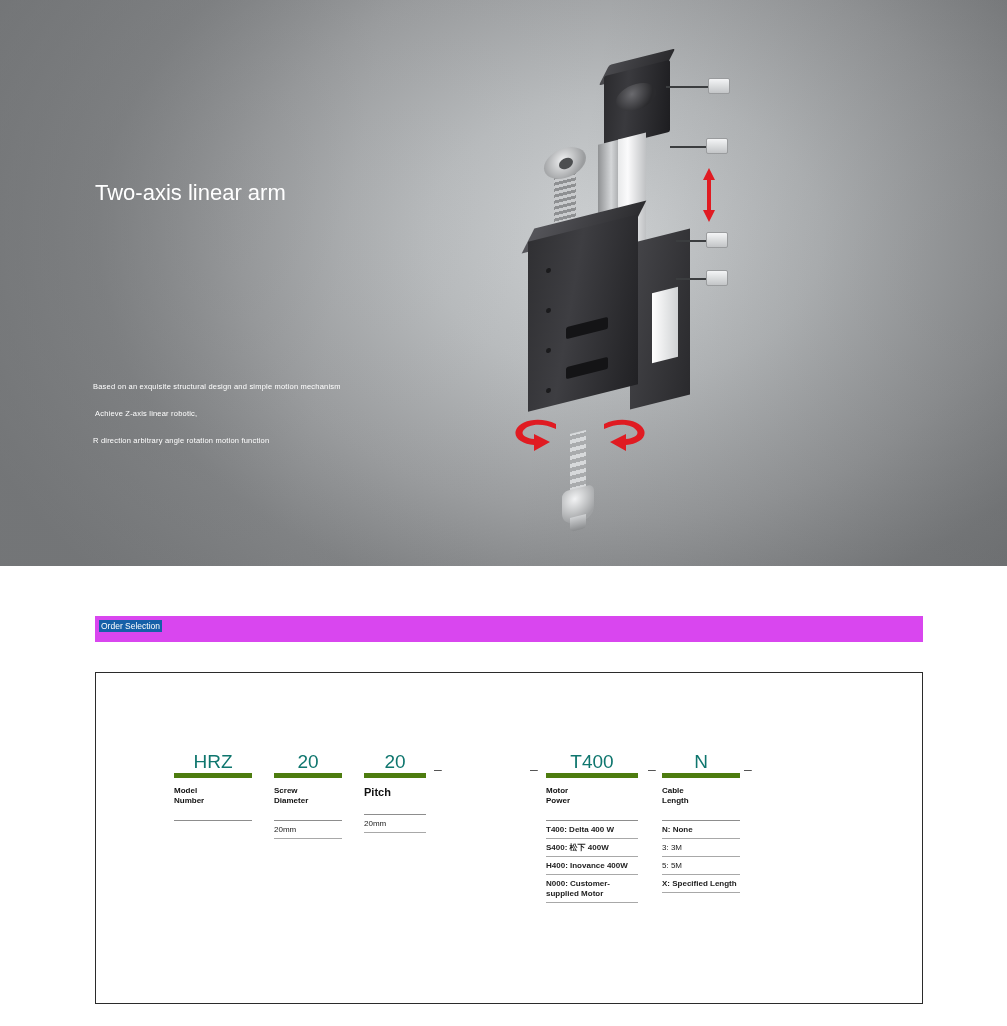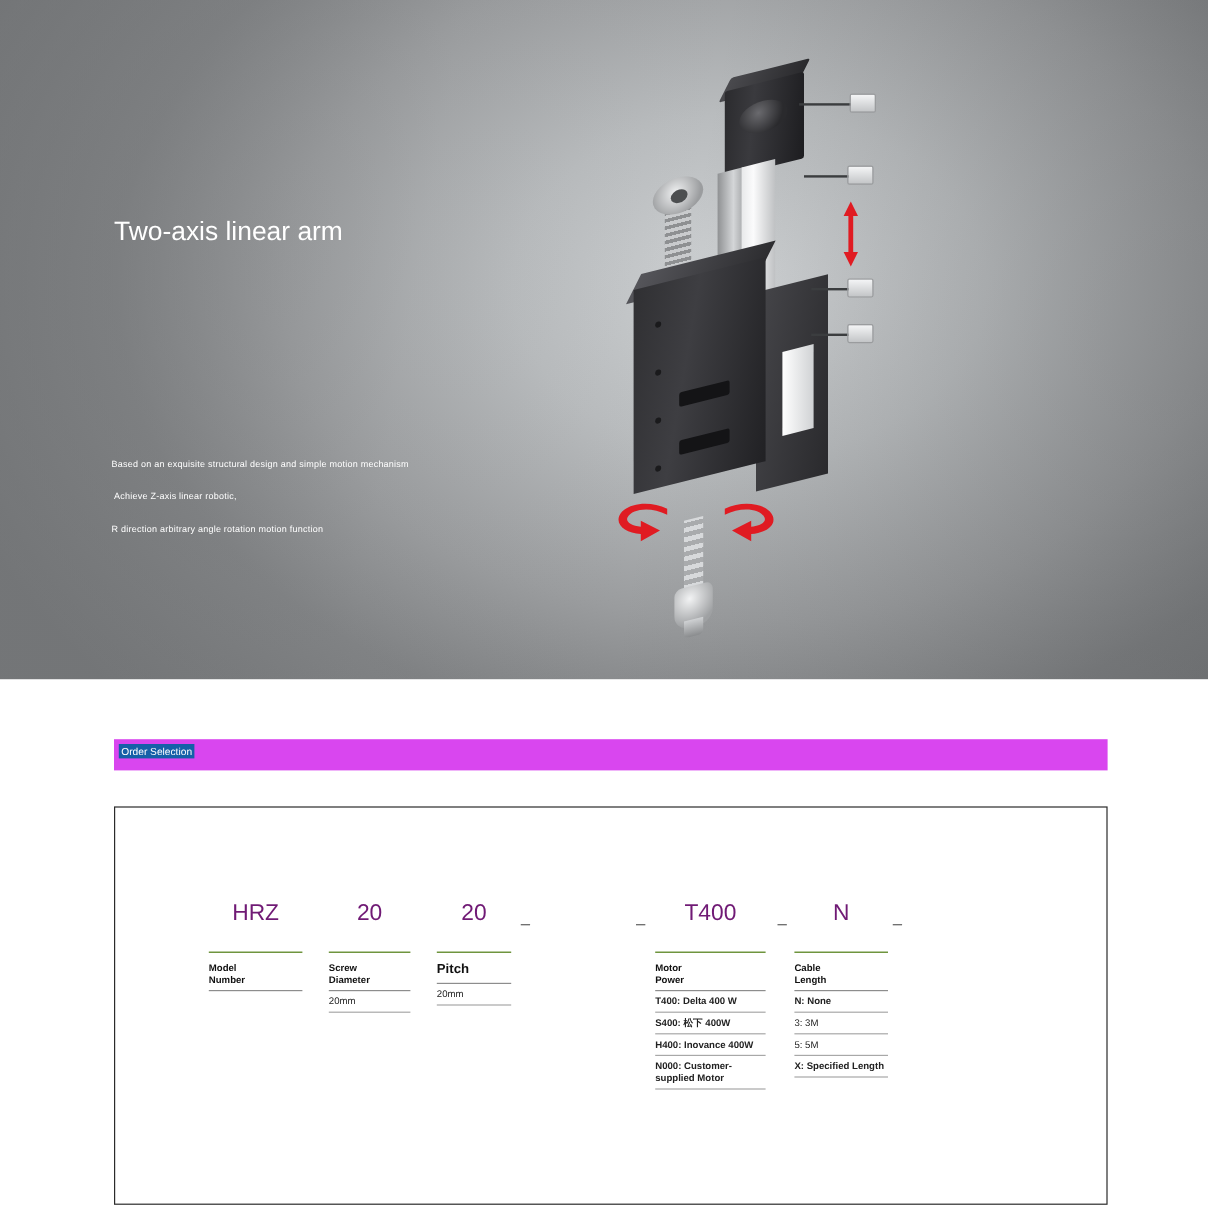--- a/index.html
+++ b/index.html
@@ -123,27 +123,27 @@
     font-size: 8.5px; color: #ffffff;
     background: #1560a8; padding: 1px 2px;
   }
   .panel {
     position: absolute; left: 95px; top: 672px; width: 828px; height: 332px;
     border: 1px solid #2b2b2b; background: #ffffff;
   }
 
   .col { position: absolute; }
   .code {
-    font-size: 19px; color: #701a75; text-align: center;
-    padding-bottom: 20px; border-bottom: 1px solid #4d7c0f;
+    font-size: 19px; color: #0f766e; text-align: center;
+    padding-bottom: 0; border-bottom: 5px solid #4d7c0f;
   }
   .dash { position:absolute; font-size: 14px; color: #555; }
   .hdr {
     font-size: 8px; font-weight: bold; color: #111; line-height: 1.25;
-    padding-bottom: 3px; border-bottom: 1px solid #8d8d8d; margin-top: 8px;
+    padding-bottom: 14px; border-bottom: 1px solid #8d8d8d; margin-top: 8px;
   }
   .hdr.big { font-size: 11px; }
   .opt {
     font-size: 8px; color: #222; line-height: 1.25;
     padding: 4px 0 3px 0; border-bottom: 1px solid #a8a8a8;
   }
   .opt.bold { font-weight: bold; }
 </style>
 </head>
 <body>

